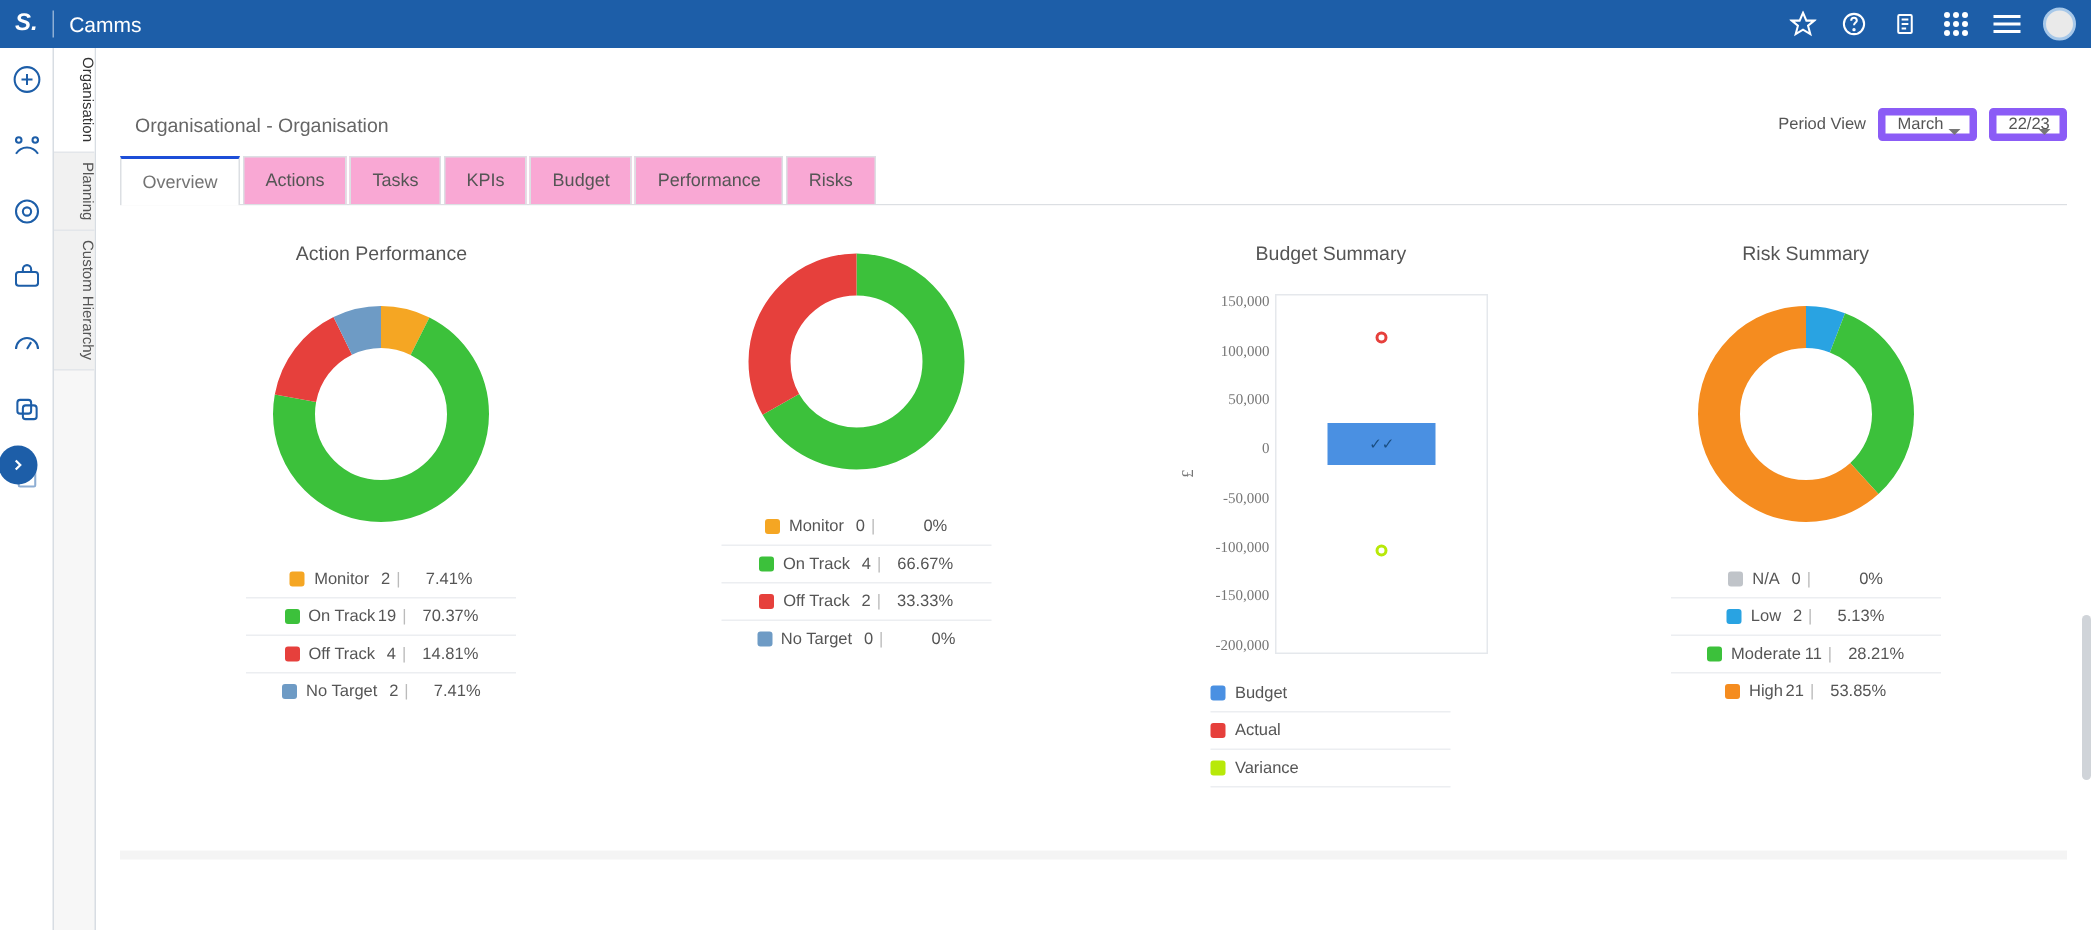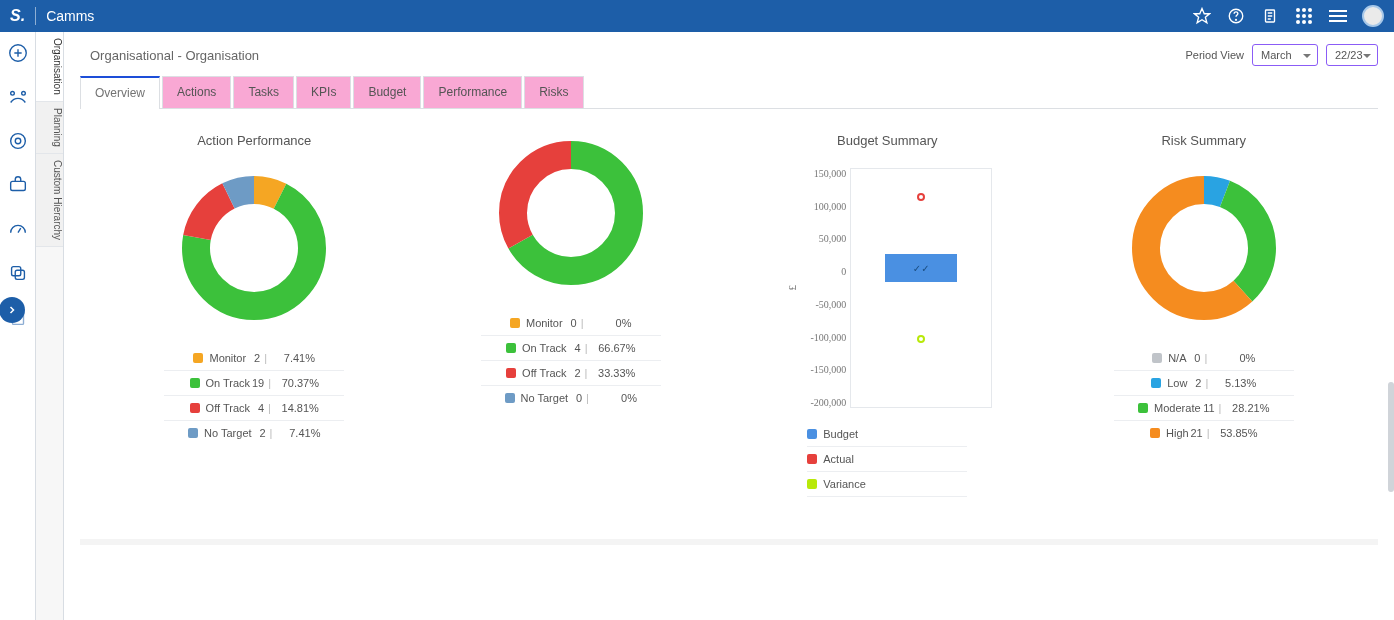--- a/index.html
+++ b/index.html
@@ -27,21 +27,21 @@
   .expand-chevron { position:absolute; top:265px; left:-1px; width:26px; height:26px; border-radius:50%; background:#1d5ea8; display:flex; align-items:center; justify-content:center; color:#fff; cursor:pointer; }
 
   .v-tabs { width:28px; border-right:1px solid #d8dde3; background:#f7f7f7; display:flex; flex-direction:column; }
   .v-tab { writing-mode:vertical-rl; text-orientation:mixed; padding:6px 0; font-size:10px; color:#555; text-align:center; border-bottom:1px solid #e3e6ea; cursor:pointer; background:#f1f1f1;}
   .v-tab.active { background:#fff; color:#333; }
 
   .main { flex:1; overflow:auto; padding:8px 16px 0 16px; }
   .page-header { display:flex; align-items:center; justify-content:space-between; padding:4px 0 10px 10px; }
   .breadcrumb { font-size:13px; color:#666; }
   .period-controls { display:flex; align-items:center; gap:8px; font-size:11px; color:#555;}
-  .sel { height:22px; border:1px solid #8b5cf6; border-radius:3px; background:#fff; display:flex; align-items:center; padding:0 18px 0 8px; position:relative; font-size:11px; color:#555; cursor:pointer; }
+  .sel { height:22px; border:5px solid #8b5cf6; border-radius:3px; background:#fff; display:flex; align-items:center; padding:0 18px 0 8px; position:relative; font-size:11px; color:#555; cursor:pointer; }
   .sel::after { content:""; position:absolute; right:6px; top:9px; border-left:4px solid transparent; border-right:4px solid transparent; border-top:4px solid #777; }
   .sel.month { width:66px; }
   .sel.year { width:52px; }
 
   .tabs { display:flex; gap:0; border-bottom:1px solid #dcdfe3; }
   .tab { padding:8px 14px; font-size:12px; color:#555; background:#f9a8d4; border:1px solid #dcdfe3; border-bottom:none; margin-right:2px; cursor:pointer; }
   .tab.active { background:#fff; color:#737373; border-top:2px solid #1d4ed8; position:relative;}
   .tab.active::after { content:""; position:absolute; left:0; right:0; bottom:-1px; height:1px; background:#fff;}
 
   .panel { background:#fff; border:0; padding:24px 16px; display:flex; justify-content:space-around; min-height:430px;}
@@ -67,21 +67,21 @@
   .budget { width:210px; height:240px; margin:0 auto 14px; display:flex;font-family:Liberation Serif, serif; }
   .y-axis { width:52px; display:flex; flex-direction:column; justify-content:space-between; align-items:flex-end; padding-right:4px; font-size:10px; color:#777; }
   .plot { flex:1; border:1px solid #e5e8ec; position:relative; }
   .bar { position:absolute; left:50%; transform:translateX(-50%); width:72px; background:#4a90e2; }
   .point { position:absolute; width:8px; height:8px; border-radius:50%; left:50%; transform:translate(-50%,-50%); background:#fff;}
   .budget-ylabel { writing-mode:vertical-rl; transform:rotate(180deg); font-size:11px; color:#777; align-self:center; padding-right:4px;}
   .budget-legend { width:160px; margin:0 auto;}
   .budget-legend .legend-row { border-bottom:1px solid #eceef1; justify-content:flex-start;}
   
   .main-scroll-indicator { position:absolute; right:0; top:350px; width:6px; height:110px; background:#d0d4d9; border-radius:3px;}
-  .main { position:relative; }
+  .main { position:relative;margin-top:28px; }
   .bar-icon{position:absolute;left:50%;top:50%;transform:translate(-50%,-50%);font-size:10px;color:#1a4d80;}
 
 </style>
 </head>
 <body>
 
 <div class="topbar">
   <div class="topbar-left">
     <span class="logo">S.</span>
     <span class="divider-v"></span>

